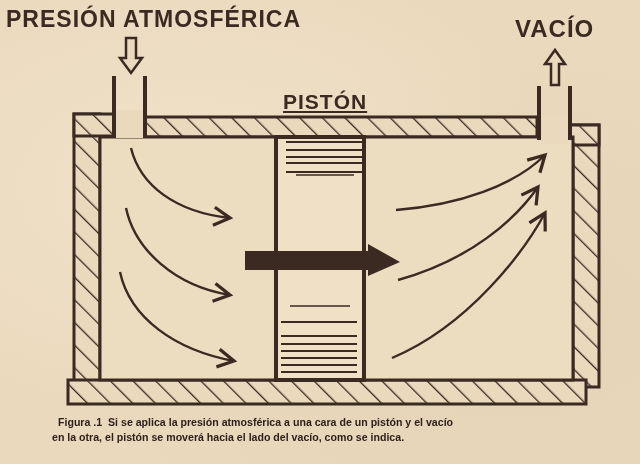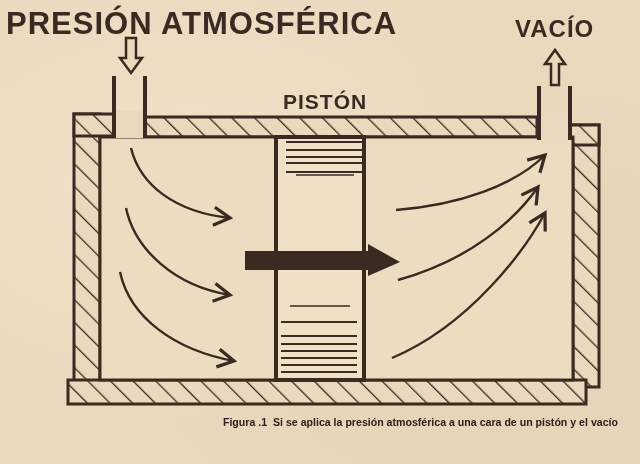--- a/index.html
+++ b/index.html
@@ -13,28 +13,27 @@
     position: absolute; inset: 0;
     background:
       radial-gradient(ellipse at 30% 40%, rgba(245,232,210,0.6), rgba(230,212,184,0) 60%),
       radial-gradient(ellipse at 80% 70%, rgba(220,200,170,0.35), rgba(230,212,184,0) 60%),
       #ead9bd;
   }
   .label {
     position: absolute; color: #3a2a22; font-weight: bold;
     letter-spacing: 1px; white-space: nowrap;
   }
-  .lbl-atm { left: 6px; top: 6px; font-size: 31px; text-align: center; }
+  .lbl-atm { left: 6px; top: 6px; font-size: 23px; text-align: center; }
   .lbl-vac { left: 515px; top: 15px; font-size: 24px; }
-  .lbl-pis { left: 283px; top: 90px; font-size: 21px; }
+  .lbl-pis { left: 283px; top: 90px; font-size: 21px; text-decoration: underline; }
   .caption {
     position: absolute; left: 58px; top: 415px; width: 560px;
     font-size: 10.6px; font-weight: bold; color: #2e211b;
     line-height: 15px;
-    text-align: right;
   }
   .caption .line2 { display: block; margin-left: -6px; }
   svg.diagram { position: absolute; left: 0; top: 0; }
 </style>
 </head>
 <body>
 
 <div class="paper"></div>
 
 <svg class="diagram" width="640" height="464" viewBox="0 0 640 464">
@@ -116,13 +115,14 @@
   </g>
 </svg>
 
 <div class="label lbl-atm">PRESIÓN ATMOSFÉRICA</div>
 <div class="label lbl-vac">VACÍO</div>
 <div class="label lbl-pis">PISTÓN</div>
 
 <div class="caption">
   <span>Figura .1</span>&nbsp;
   <span>Si se aplica la presión atmosférica a una cara de un pistón y el vacío</span>
+  <span class="line2">en la otra, el pistón se moverá hacia el lado del vacío, como se indica.</span>
 </div>
 
 </body></html>

